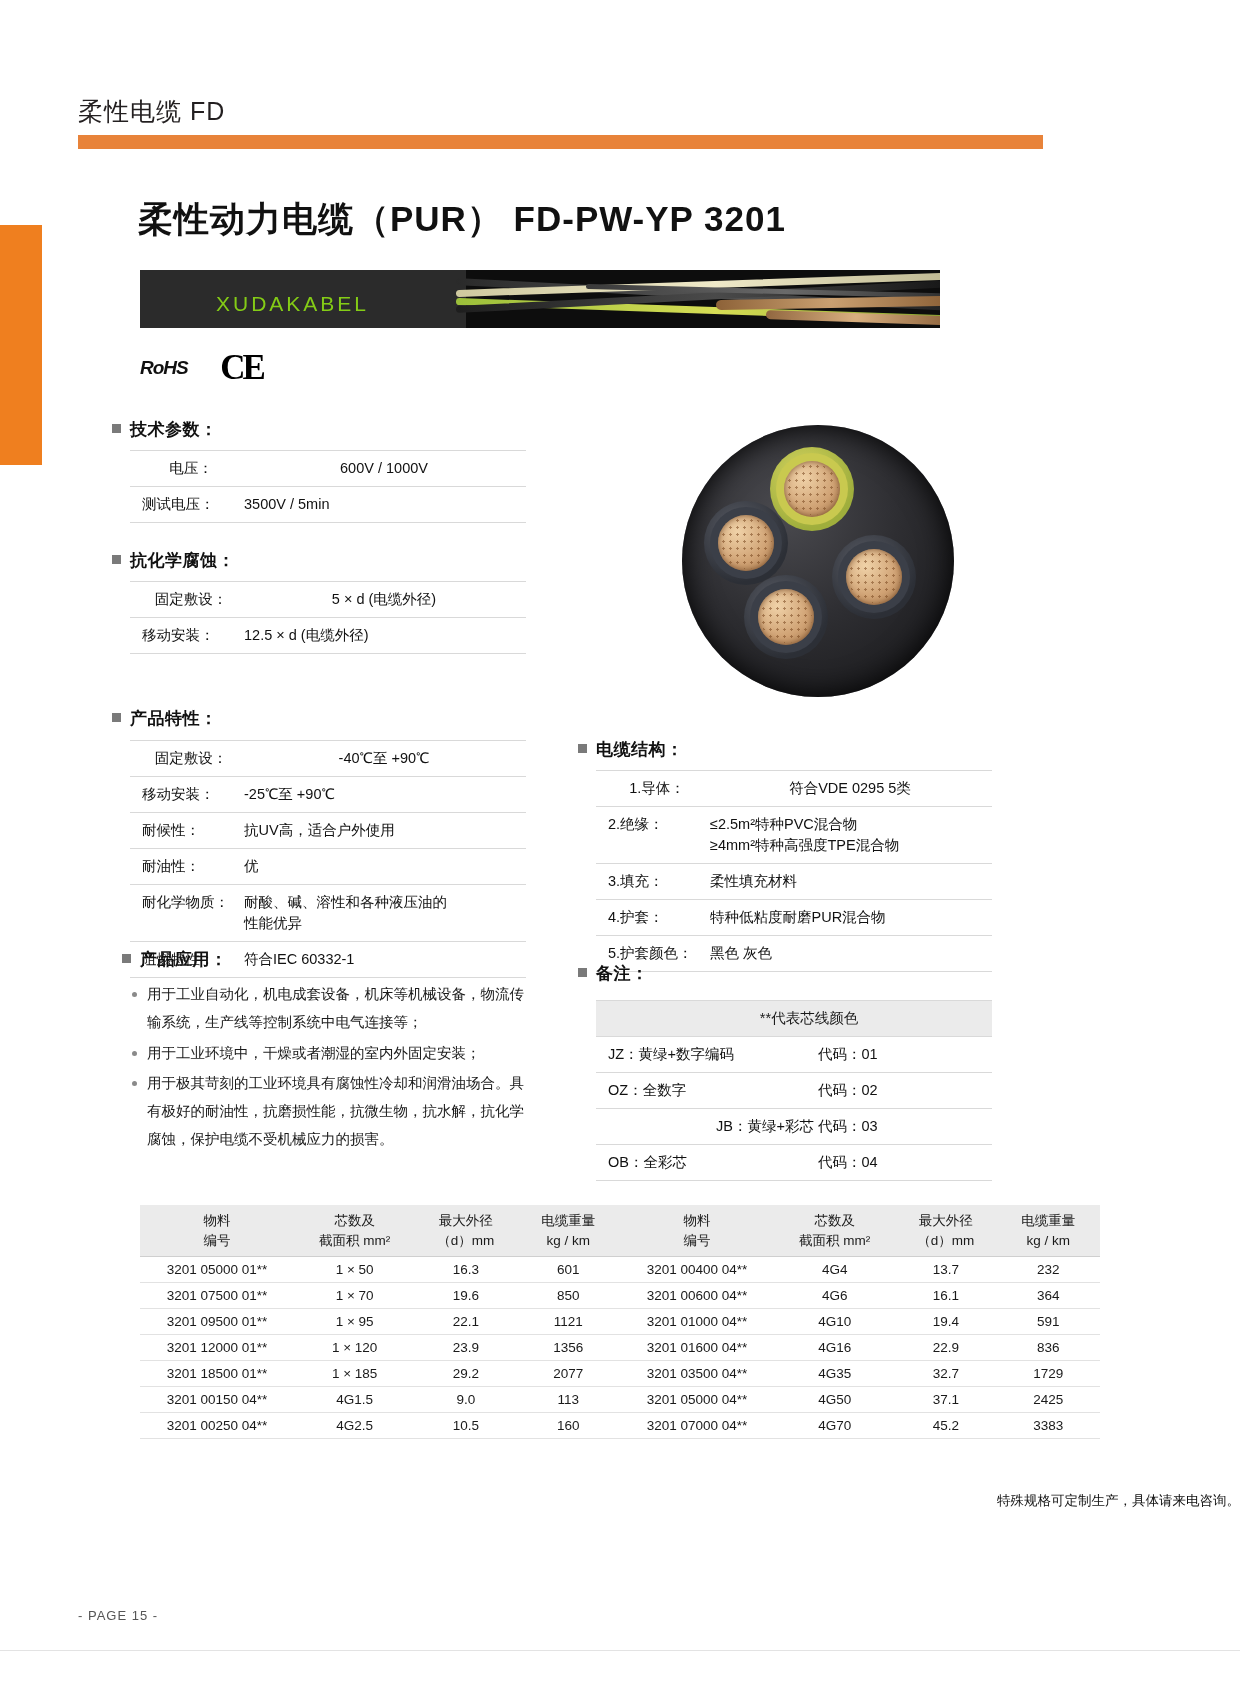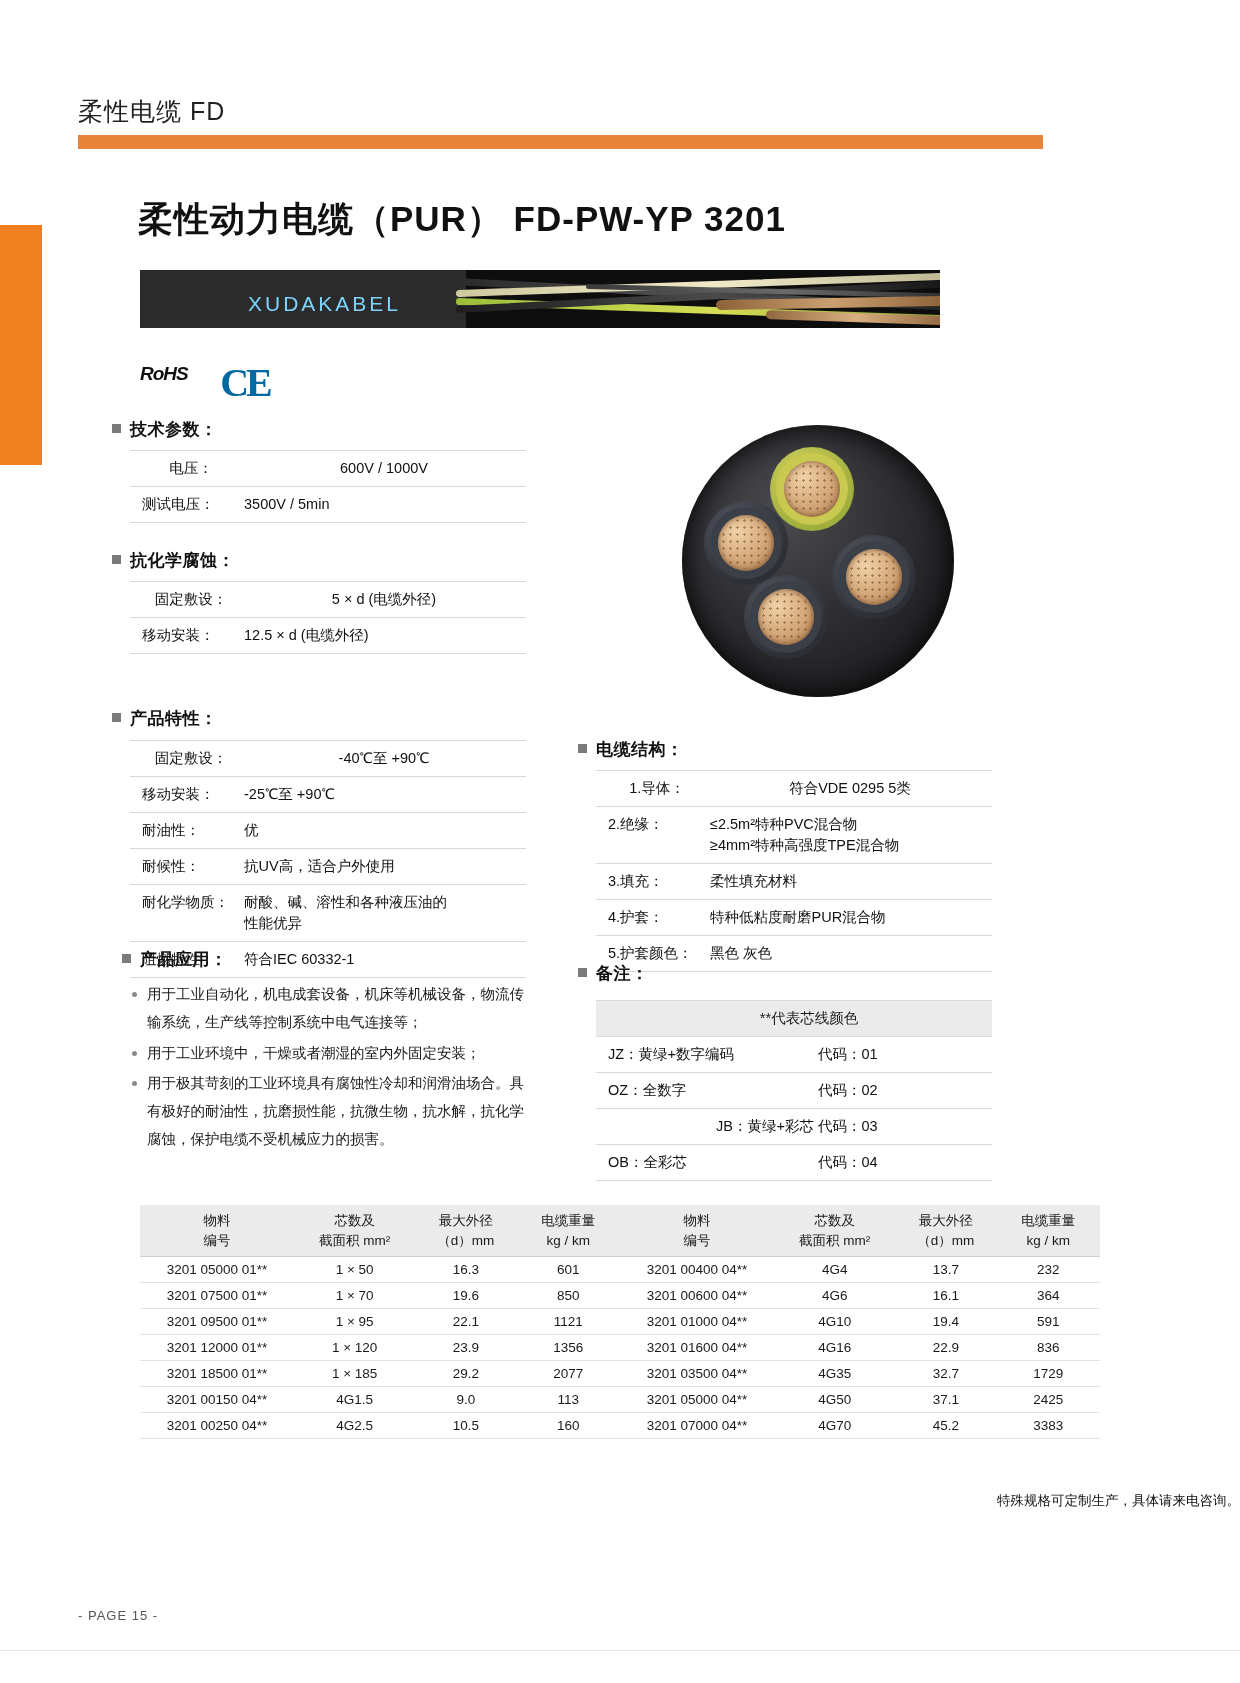--- a/index.html
+++ b/index.html
@@ -53,26 +53,26 @@
     left: 140px; top: 270px;
     width: 800px; height: 58px;
     background: #111;
     overflow: hidden;
   }
   .banner-label {
     position: absolute;
     left: 0; top: 0;
     width: 326px; height: 68px;
     background: #2b2b2b;
-    color: #7dd3fc;
+    color: #84cc16;
     font-size: 21px;
     letter-spacing: 3px;
     display: flex;
     align-items: center;
-    padding-left: 108px;
+    padding-left: 76px;
   }
   .banner-photo {
     position: absolute;
     left: 326px; top: 0;
     width: 474px; height: 58px;
     background: #0d0d0d;
   }
   .strand {
     position: absolute;
     height: 7px;
@@ -88,27 +88,27 @@
     font-weight: bold;
     font-style: italic;
     letter-spacing: -1px;
     color: #111;
     position: relative;
     top: -2px;
   }
   .ce-mark {
     display: inline-block;
     margin-left: 28px;
-    font-size: 40px;
+    font-size: 35px;
     font-weight: bold;
     font-family: "Liberation Serif", serif;
     letter-spacing: -3px;
-    color: #0369a1;
+    color: #000000;
     position: relative;
-    top: 14px;
+    top: 3px;
   }
 
   
   .sec-head {
     position: absolute;
     font-size: 17px;
     font-weight: bold;
     color: #111;
     letter-spacing: .5px;
   }
@@ -310,26 +310,26 @@
   <tbody>
       <tr>
     <td class="k">固定敷设：</td>
     <td class="v">-40℃至 +90℃</td>
   </tr>
   <tr>
     <td class="k">移动安装：</td>
     <td class="v">-25℃至 +90℃</td>
   </tr>
   <tr>
+    <td class="k">耐候性：</td>
+    <td class="v">抗UV高，适合户外使用</td>
+  </tr>
+  <tr>
     <td class="k">耐油性：</td>
     <td class="v">优</td>
-  </tr>
-  <tr>
-    <td class="k">耐候性：</td>
-    <td class="v">抗UV高，适合户外使用</td>
   </tr>
   <tr>
     <td class="k">耐化学物质：</td>
     <td class="v" style="white-space:pre-line;">耐酸、碱、溶性和各种液压油的
 性能优异</td>
   </tr>
   <tr>
     <td class="k">阻燃特性：</td>
     <td class="v">符合IEC 60332-1</td>
   </tr>

